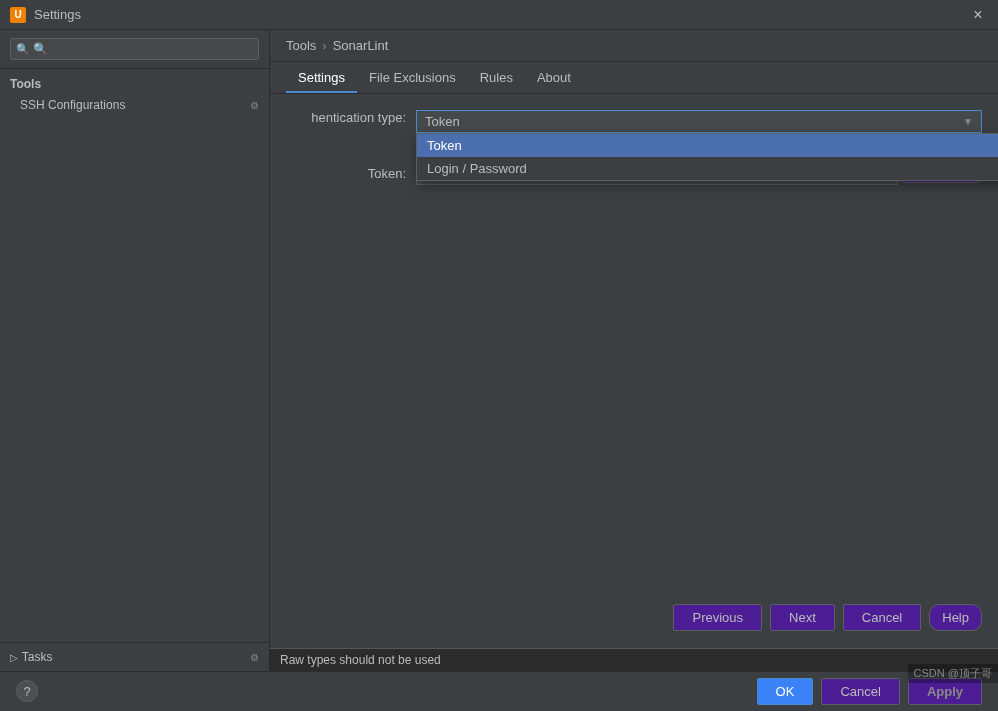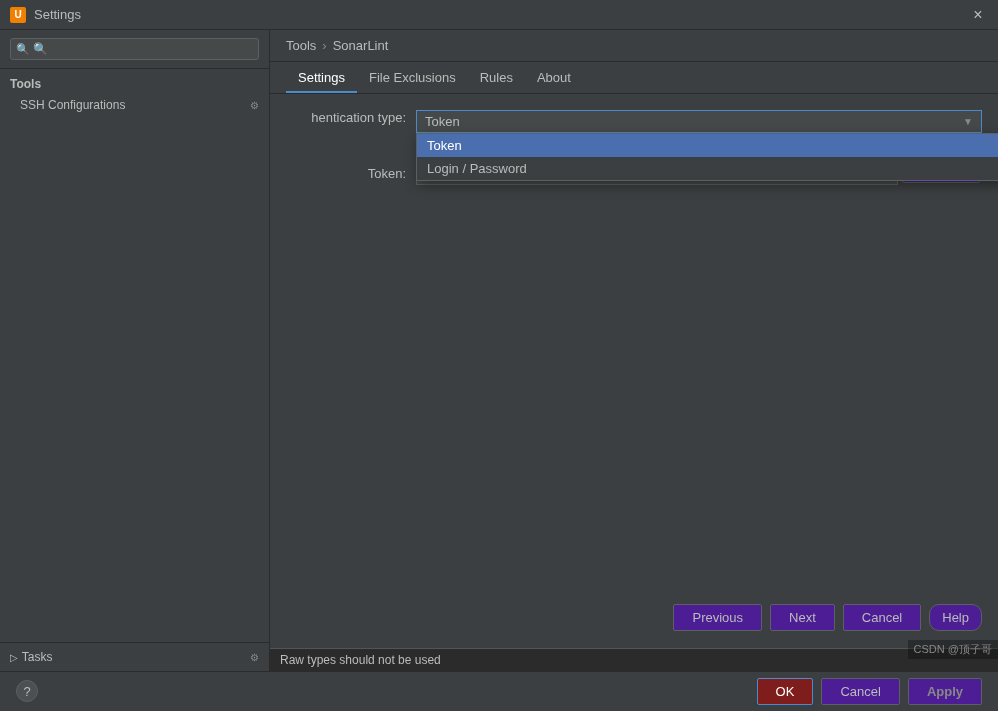--- a/index.html
+++ b/index.html
@@ -280,21 +280,21 @@
     .btn {
       padding: 5px 18px;
       border: 1px solid #5c6060;
       background: #4c1d95;
       color: #bbbbbb;
       cursor: pointer;
       font-size: 13px;
       border-radius: 2px;
     }
     .btn.primary {
-      background: #7f1d1d;
+      background: #3b82f6;
       border-color: #4b8bcd;
       color: white;
     }
 
     
     .bottom-bar {
       position: absolute;
       bottom: 0;
       left: 0;
       right: 0;
@@ -318,21 +318,21 @@
       color: #bbbbbb;
       border-radius: 50%;
       cursor: pointer;
       font-size: 13px;
       display: flex; align-items: center; justify-content: center;
     }
 
     
     .watermark {
       position: absolute;
-      bottom: 52px;
+      bottom: 28px;
       right: 0;
       font-size: 11px;
       color: #888;
       padding: 2px 6px;
       background: rgba(0,0,0,0.3);
     }
 
     
     .raw-types-notice {
       position: absolute;

